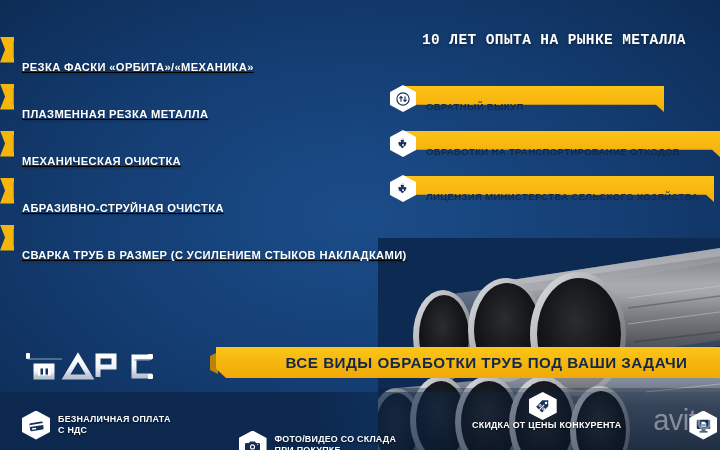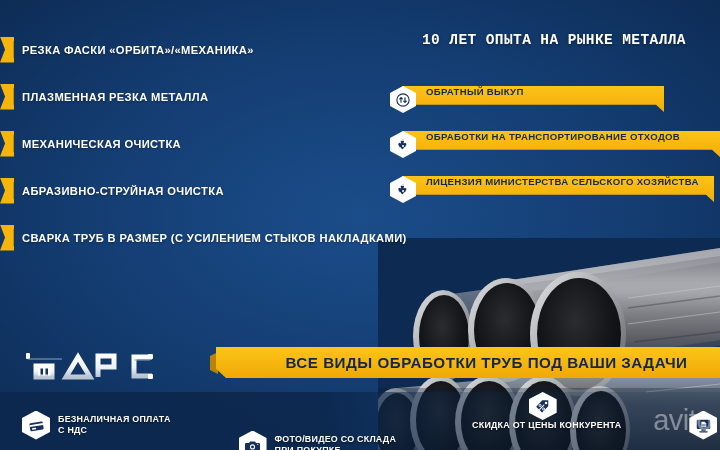--- a/index.html
+++ b/index.html
@@ -23,21 +23,21 @@
     left:378px; top:238px; width:342px; height:212px;
     overflow:hidden;
   }
   .pipes-photo svg { display:block; width:342px; height:212px; }
 
   
   .services { position:absolute; left:0; top:26px; width:380px; }
   .service-row {
     position:relative;
     height:47px;
-    display:flex; align-items:center;
+    display:flex; align-items:flex-end;text-decoration:underline;
   }
   .marker {
     position:absolute; left:0; top:50%;
     transform:translateY(-50%);
     width:14px; height:26px;
     background:#f5b50a;
     clip-path:polygon(0 0, 100% 0, 100% 100%, 0 100%, 36% 50%);
   }
   .marker::after{
     content:"";
@@ -67,21 +67,21 @@
     text-shadow:0 1px 3px rgba(0,0,0,.45);
     font-family:Liberation Mono, monospace;
   }
 
   
   .badges { position:absolute; left:390px; top:86px; width:330px; }
   .badge {
     position:relative;
     height:26px;
     margin-bottom:19px;
-    display:flex; align-items:flex-start;
+    display:flex; align-items:flex-end;
   }
   .badge-bar {
     position:absolute; left:12px; top:0;
     height:26px;
     background:linear-gradient(180deg,#fcc318 0%,#f5ac08 100%);
     clip-path:polygon(0 0, 100% 0, 100% 100%, calc(100% - 8px) 72%, 0 72%);
     box-shadow:0 2px 4px rgba(0,0,0,.35);
   }
   .badge-bar::after{
     content:"";

